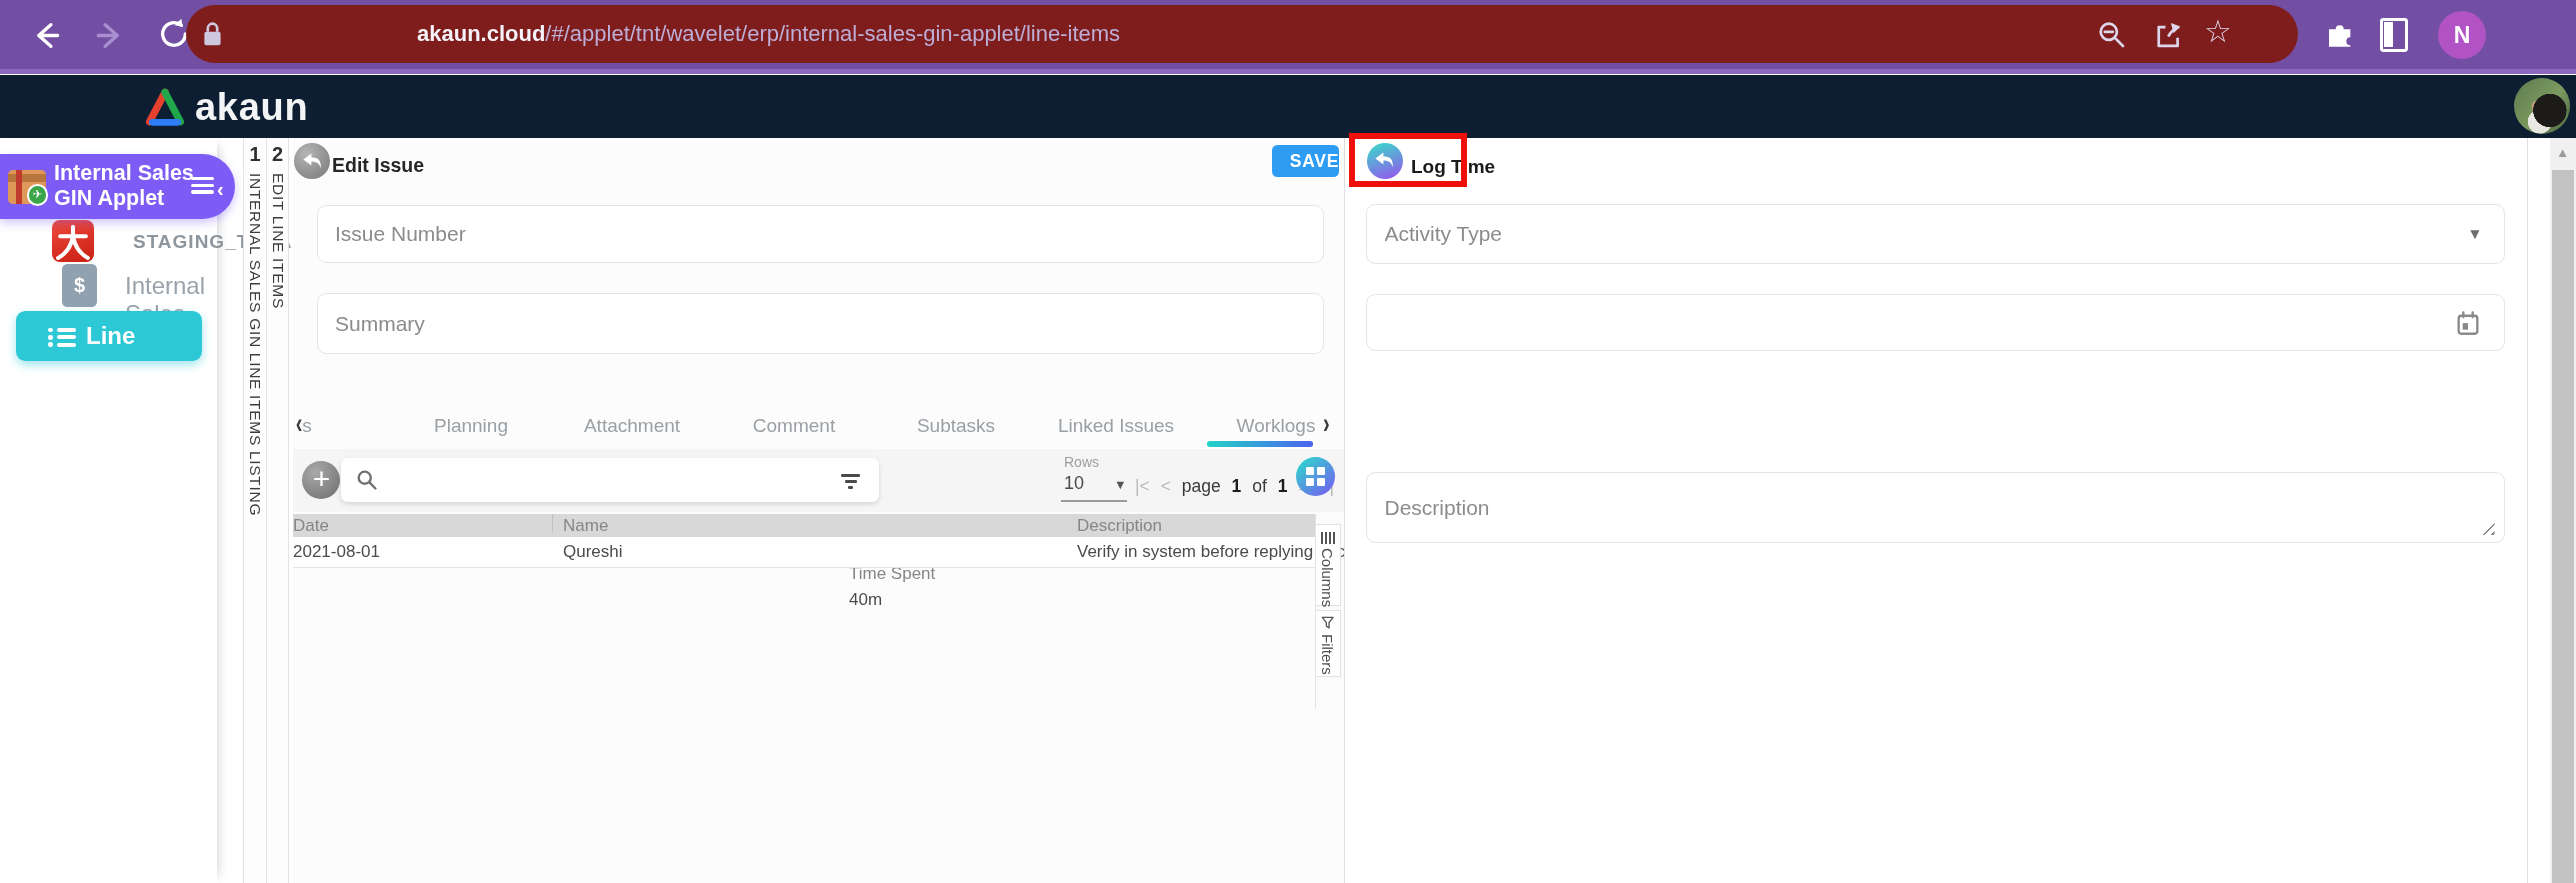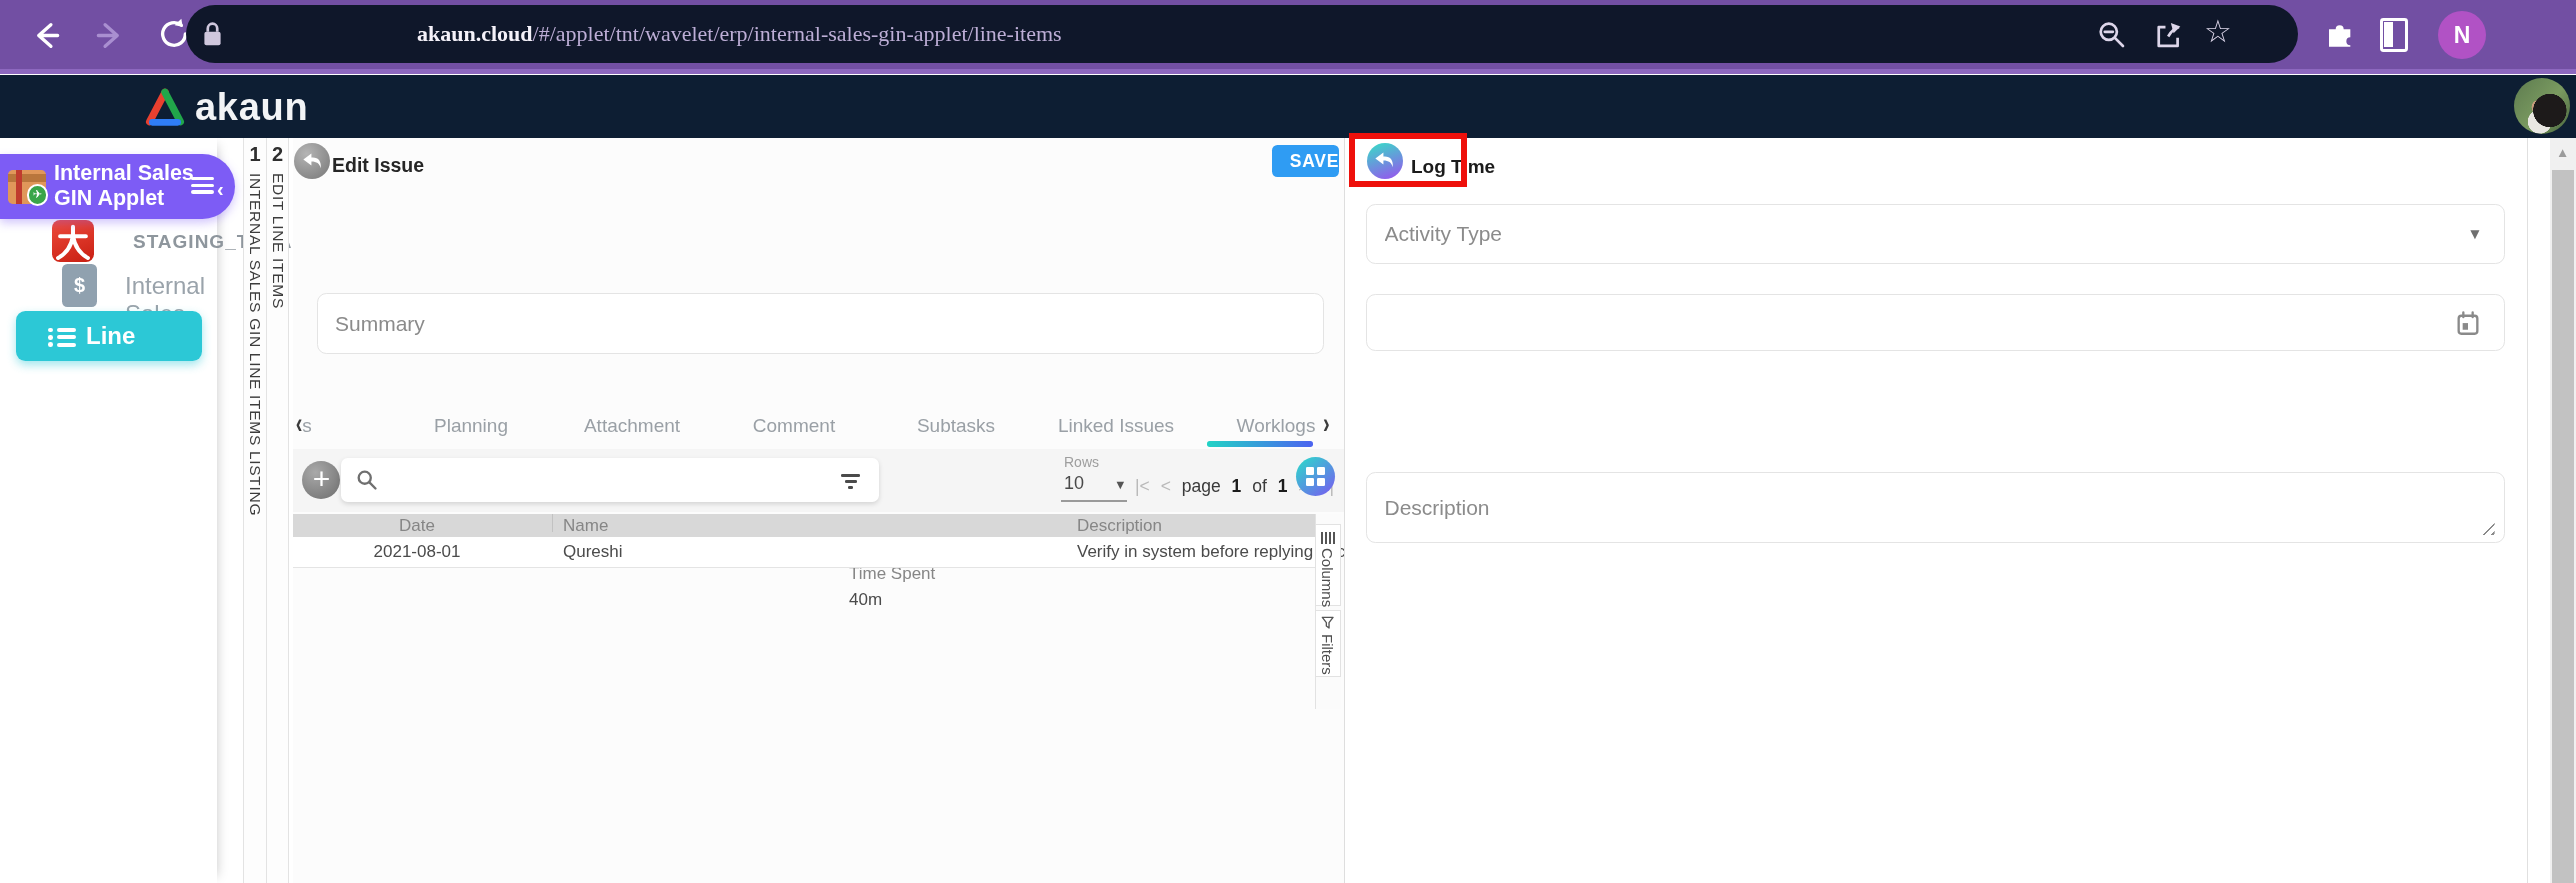--- a/index.html
+++ b/index.html
@@ -4,21 +4,21 @@
 <style>
   * { margin:0; padding:0; box-sizing:border-box; }
   html,body { width:2576px; height:884px; overflow:hidden; background:#fff;
               font-family:"Liberation Sans", sans-serif; }
 
   
   #chrome { position:absolute; left:0; top:0; width:2576px; height:69px; background:#724fa3; }
   #accent-line { position:absolute; left:0; top:69px; width:2576px; height:5.4px; background:#8d68bf; }
   .chrome-ico { position:absolute; }
   #addr-pill { position:absolute; left:186px; top:5.4px; width:2112px; height:58px;
-               border-radius:29px; background:#0f172a;font-family:Liberation Serif, serif; }
+               border-radius:29px; background:#7f1d1d; }
   #url-text { position:absolute; left:231px; top:0; height:58px; line-height:58px;
               font-size:22px; white-space:nowrap; }
   #url-text .dom { color:#f4f1f9; font-weight:600; }
   #url-text .path { color:#bdaed6; }
   #chrome-avatar { position:absolute; left:2438px; top:10.8px; width:48px; height:48px;
                    border-radius:50%; background:#b152c5; color:#fff; font-size:23px;
                    text-align:center; line-height:48px; font-weight:600; }
   .kebab-dot { width:6px; height:6px; border-radius:50%; background:#fff; margin:5.4px auto; }
 
   
@@ -131,21 +131,21 @@
               display:grid; grid-template-columns:8px 8px; grid-template-rows:8px 8px; gap:2.7px; }
   .grid-ico i { background:#fff; border-radius:1.3px; }
 
   
   #tbl-head { position:absolute; left:0; top:376px; width:1022px; height:23px; background:#d8d8d8; }
   #tbl-head span, #tbl-row span { position:absolute; top:0; font-size:17px; line-height:23px; white-space:nowrap; }
   #tbl-head span { color:#868686; }
   #tbl-row { position:absolute; left:0; top:399px; width:1022px; height:31px; background:#fff;
              border-bottom:1.3px solid #e4e4e4; }
   #tbl-row span { line-height:30px; color:#4b4b4b; }
-  .c-date { left:0; width:248px; text-align:center; }
+  .c-date { left:0; width:248px; text-align:left; }
   .c-name { left:270px; } .c-time { left:556px;margin-top:48px; } .c-desc { left:784px; }
   .hdr-div { position:absolute; left:259px; top:2.7px; width:0.7px; height:17.5px; background:#c2c2c2; }
 
   
   .side-tab { position:absolute; left:1022px; width:25.5px; background:#fff;
               border:1.3px solid #e2e2e2; }
   #side-strip { position:absolute; left:1022px; top:376px; width:25.5px; height:195px;
                 border-left:1.3px solid #e2e2e2; background:#fbfbfb; }
   .side-tab .vlab { display:block; margin:4px auto 0; font-size:15px; color:#4f4f4f; }
   .colbars { display:flex; justify-content:center; gap:2px; margin-top:6.7px; }
@@ -281,20 +281,23 @@
 
   <div id="pane-left">
     <div class="circle-btn gray-grad" style="left:1.3px;top:5.4px">
       <svg width="21.5" height="19" viewBox="0 0 32 28">
           <path d="M14 2 L2 11 L14 20 V14 C22 14 26 17 28 24 C29 13 24 7 14 8 Z" fill="#fff"></path>
         </svg>
     </div>
     <div id="edit-title">Edit Issue</div>
     <div id="save-btn">SAVE</div>
 
+    <div class="field" style="left:23.5px;top:67px;width:1007px;height:58px">
+      <input placeholder="Issue Number" style="">
+    </div>
     <div class="field" style="left:23.5px;top:155px;width:1007px;height:61px">
       <input placeholder="Summary" style="">
     </div>
 
     <div id="tabs">
       <span class="tab-chev" style="left:2.7px">‹</span>
       <span class="tab" style="left:14px">s</span>
       <span class="tab" style="left:178px">Planning</span>
       <span class="tab" style="left:339px">Attachment</span>
       <span class="tab" style="left:501px">Comment</span>

